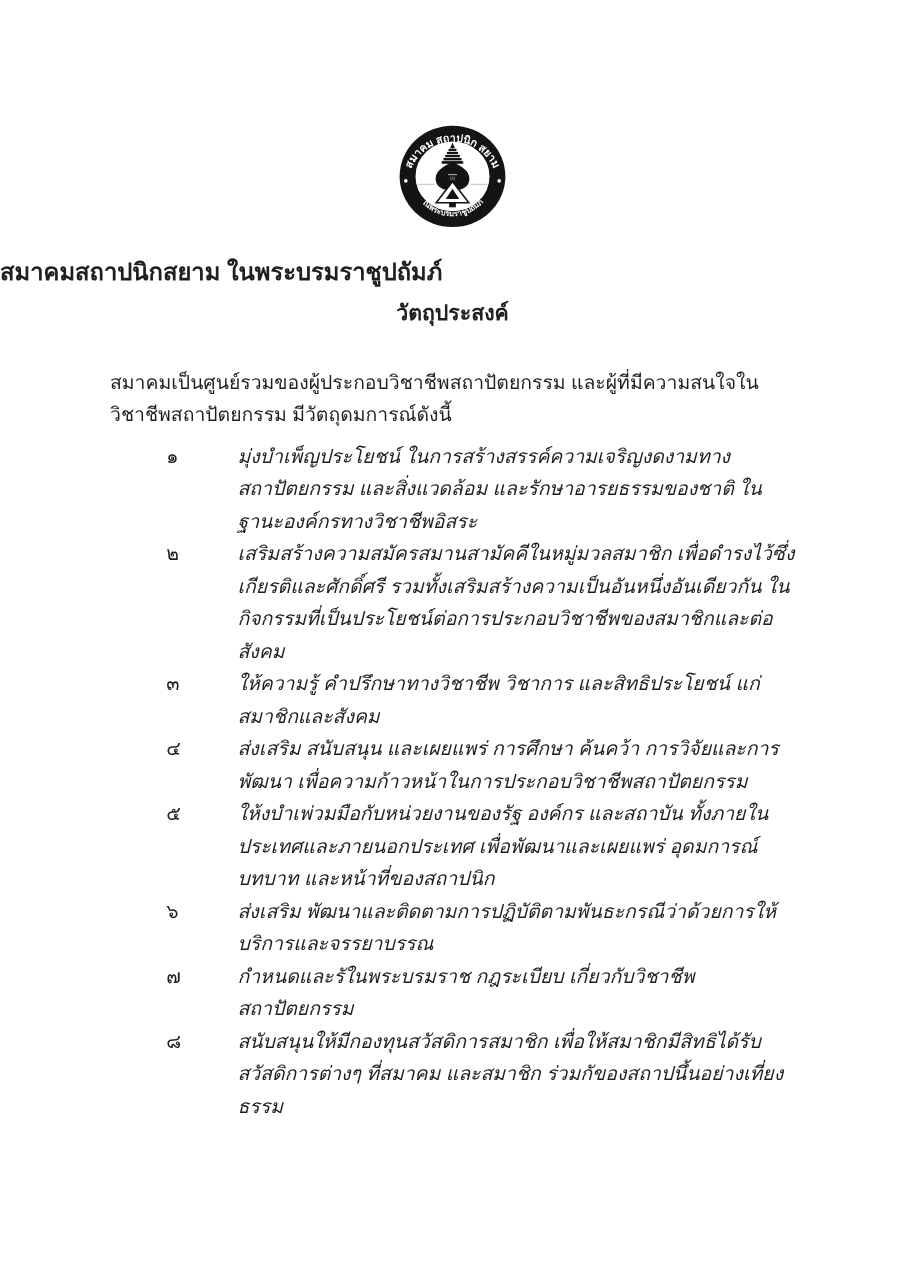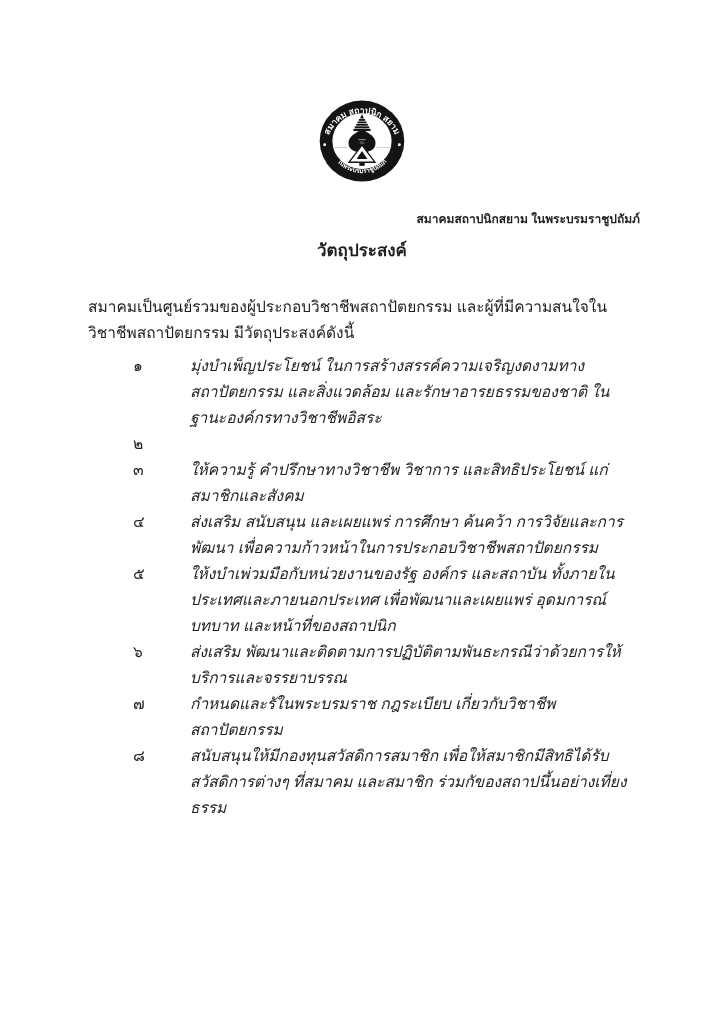--- a/index.html
+++ b/index.html
@@ -26,22 +26,22 @@
   }
   .logo-wrap svg {
     width: 92px;
     height: 90px;
   }
   .doc-title {
     position: absolute;
     top: 207px;
     left: 0;
     width: 640px;
-    text-align: right;
-    font-size: 12px;
+    text-align: left;
+    font-size: 19px;
     font-weight: bold;
     line-height: 24px;
     white-space: pre;
   }
   .doc-subtitle {
     position: absolute;
     top: 239px;
     left: 0;
     width: 724px;
     text-align: center;
@@ -127,29 +127,30 @@
         <polygon points="50,60 44,69 56,69" fill="#141414"></polygon>
         <rect x="47" y="72.5" width="6" height="4" fill="#141414"></rect>
       </g>
     </svg>
   </div>
 
   <div class="doc-title">สมาคมสถาปนิกสยาม ในพระบรมราชูปถัมภ์</div>
   <div class="doc-subtitle">วัตถุประสงค์</div>
 
   <div class="content">
-    <p class="intro">สมาคมเป็นศูนย์รวมของผู้ประกอบวิชาชีพสถาปัตยกรรม และผู้ที่มีความสนใจในวิชาชีพสถาปัตยกรรม มีวัตถุประสงค์ดังนี้</p>
+    <p class="intro">สมาคมเป็นศูนย์รวมของผู้ประกอบวิชาชีพสถาปัตยกรรม และผู้ที่มีความสนใจในวิชาชีพสถาปัตยกรรม มีวัตถุดมการณ์ดังนี้</p>
 
     <ul class="objective-list">
       <li class="objective-row">
         <span class="objective-num">๑</span>
         <span class="objective-text">มุ่งบำเพ็ญประโยชน์ ในการสร้างสรรค์ความเจริญงดงามทางสถาปัตยกรรม และสิ่งแวดล้อม และรักษาอารยธรรมของชาติ ในฐานะองค์กรทางวิชาชีพอิสระ</span>
       </li>
       <li class="objective-row">
         <span class="objective-num">๒</span>
+        <span class="objective-text">เสริมสร้างความสมัครสมานสามัคคีในหมู่มวลสมาชิก เพื่อดำรงไว้ซึ่งเกียรติและศักดิ์ศรี รวมทั้งเสริมสร้างความเป็นอันหนึ่งอันเดียวกัน ในกิจกรรมที่เป็นประโยชน์ต่อการประกอบวิชาชีพของสมาชิกและต่อสังคม</span>
       </li>
       <li class="objective-row">
         <span class="objective-num">๓</span>
         <span class="objective-text">ให้ความรู้ คำปรึกษาทางวิชาชีพ วิชาการ และสิทธิประโยชน์ แก่สมาชิกและสังคม</span>
       </li>
       <li class="objective-row">
         <span class="objective-num">๔</span>
         <span class="objective-text">ส่งเสริม สนับสนุน และเผยแพร่ การศึกษา ค้นคว้า การวิจัยและการพัฒนา เพื่อความก้าวหน้าในการประกอบวิชาชีพสถาปัตยกรรม</span>
       </li>
       <li class="objective-row">

